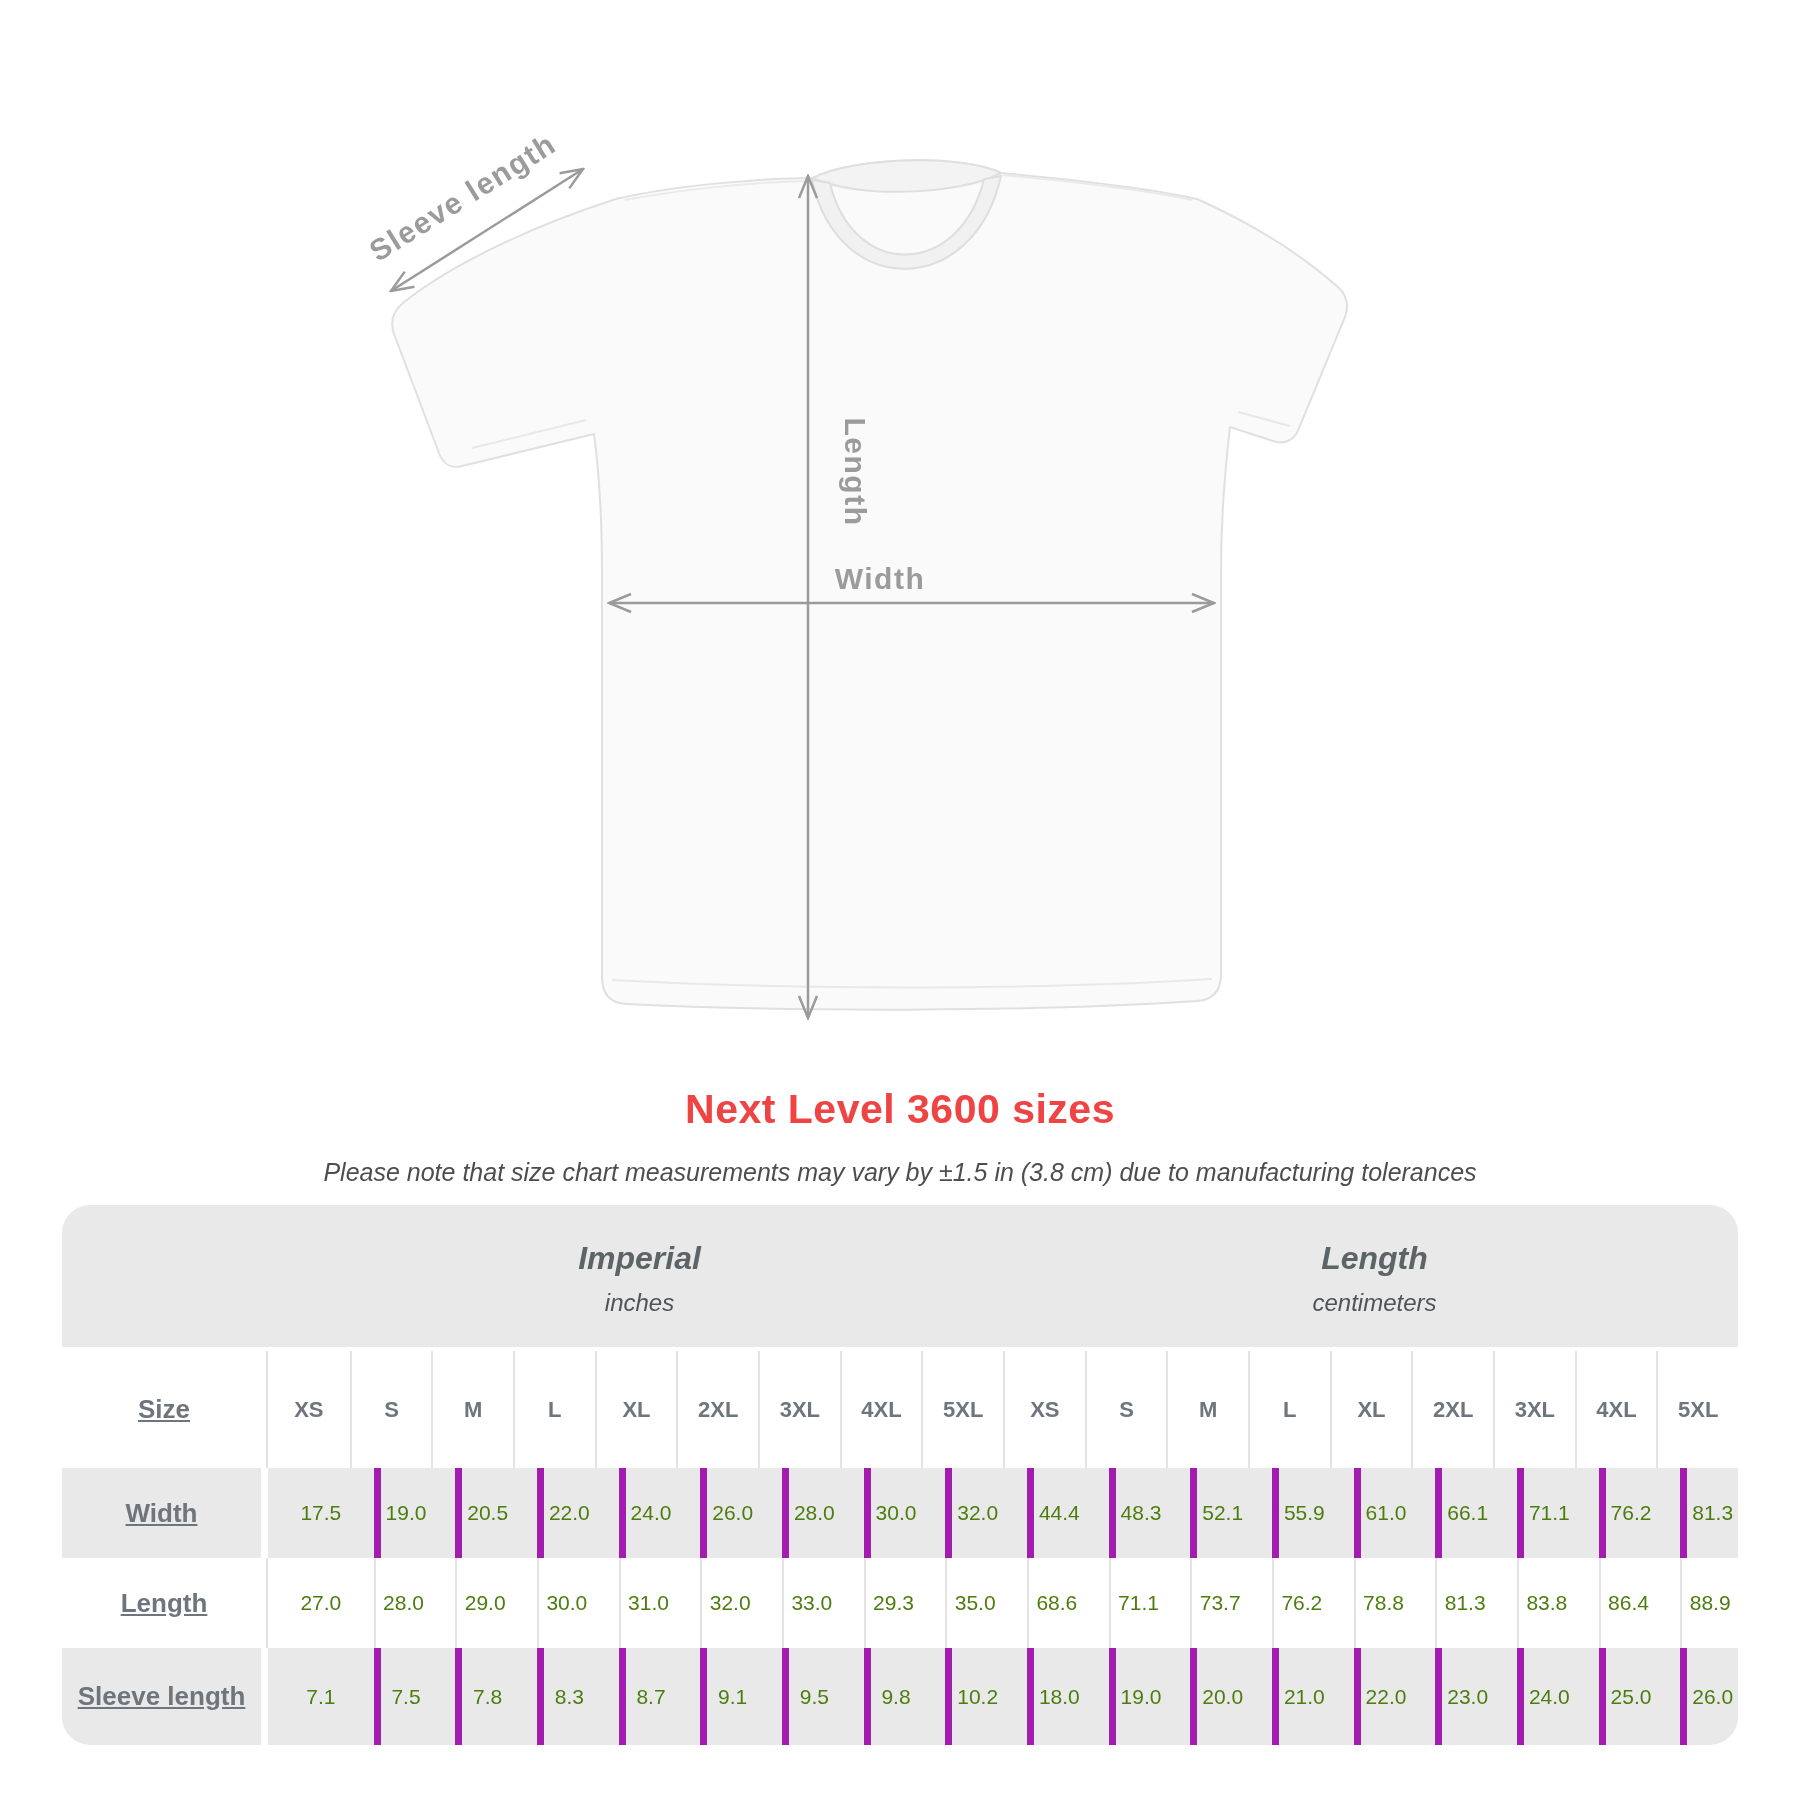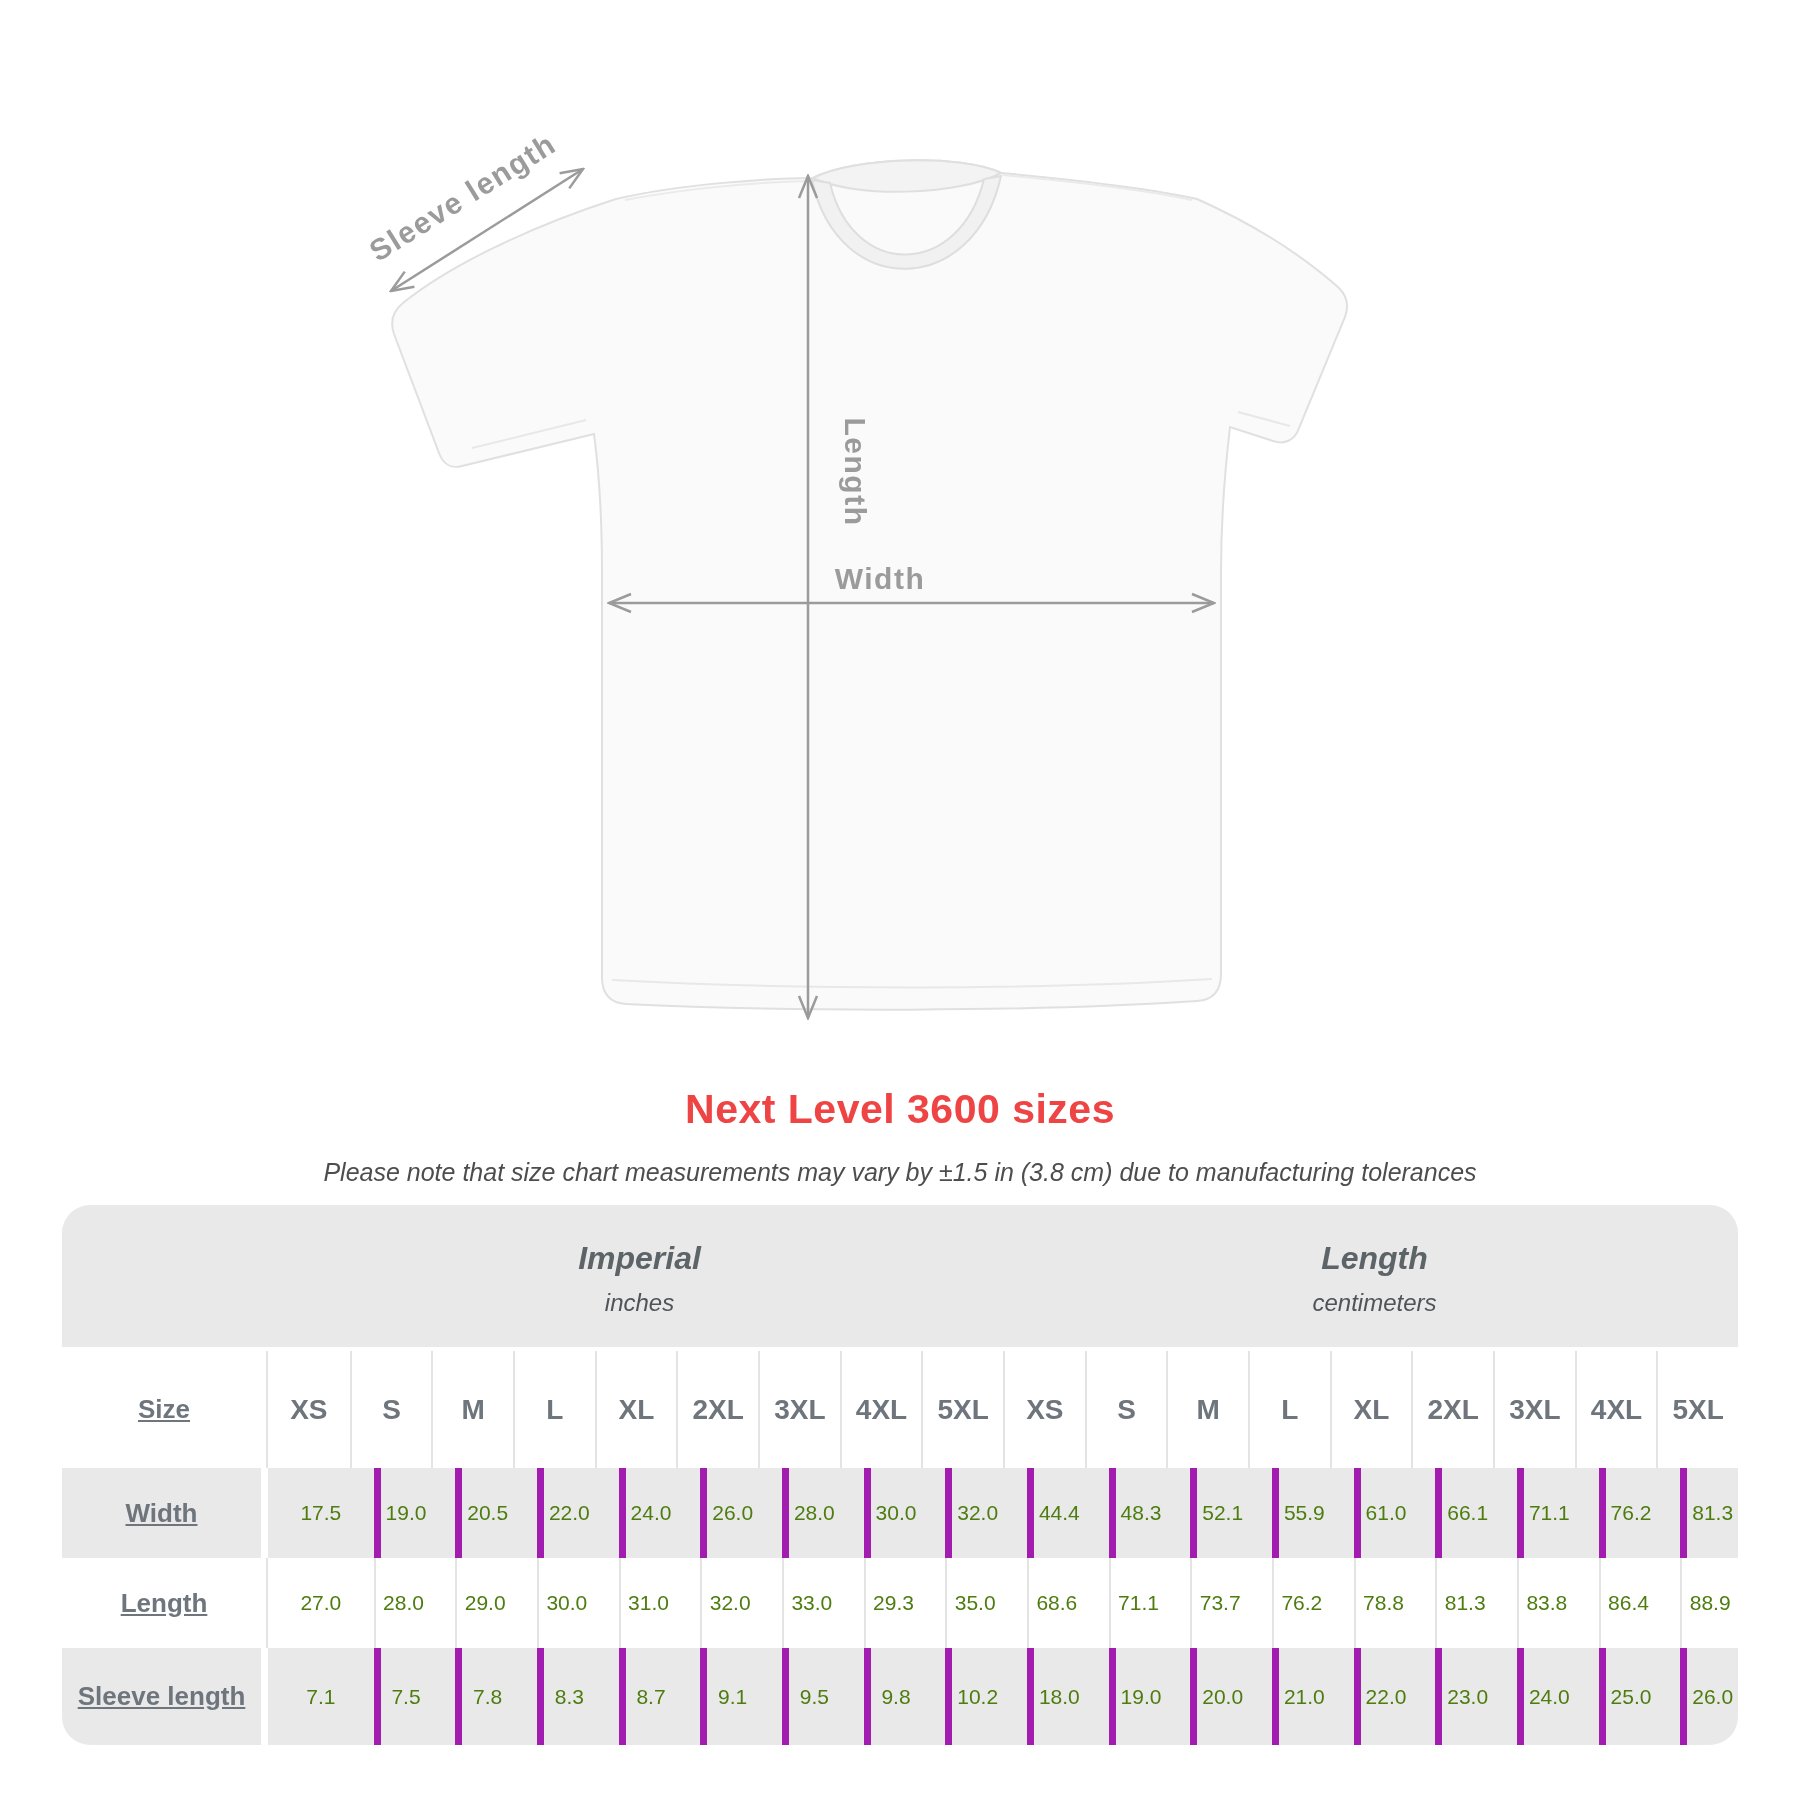--- a/index.html
+++ b/index.html
@@ -22,21 +22,21 @@
   .unit-band{height:142px;background:#e9e9e9;border-radius:28px 28px 0 0;
              display:grid;grid-template-columns:206px 1fr 1fr;gap:8px;}
   .unit{display:flex;flex-direction:column;align-items:center;justify-content:center;
         gap:12px;padding-top:4px;}
   .uname{font-size:32px;font-weight:bold;font-style:italic;color:#5d6468;}
   .usub{font-size:24px;font-style:italic;color:#4e5458;}
 
   .trow{display:grid;grid-template-columns:206px repeat(18,1fr);}
   .cell{display:flex;align-items:center;justify-content:center;min-width:0;}
   .lbl{font-weight:bold;color:#6e757c;font-size:26px;text-decoration:underline;}
-  .sz{font-weight:bold;color:#6e757c;font-size:28px;}
+  .sz{font-weight:bold;color:#6e757c;font-size:22px;}
   .d{color:#4d7c0f;font-size:21px;margin-left:24px;}
 
   .size-row{height:117px;margin-top:4px;background:#ffffff;}
   .row-width{height:90px;}
   .row-length{height:90px;background:#ffffff;}
   .row-sleeve{height:97px;border-radius:0 0 28px 28px;}
   .r-gray{background:#e9e9e9;}
   .r-white .sep{border-left:2px solid #e4e4e4;}
   .r-gray .sep{border-left:7px solid #a21caf;}
   .r-white .lbl{border-right:2px solid #e4e4e4;}

